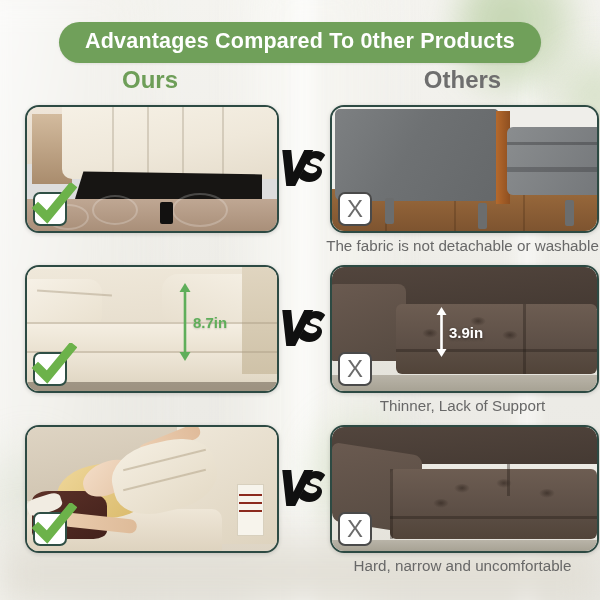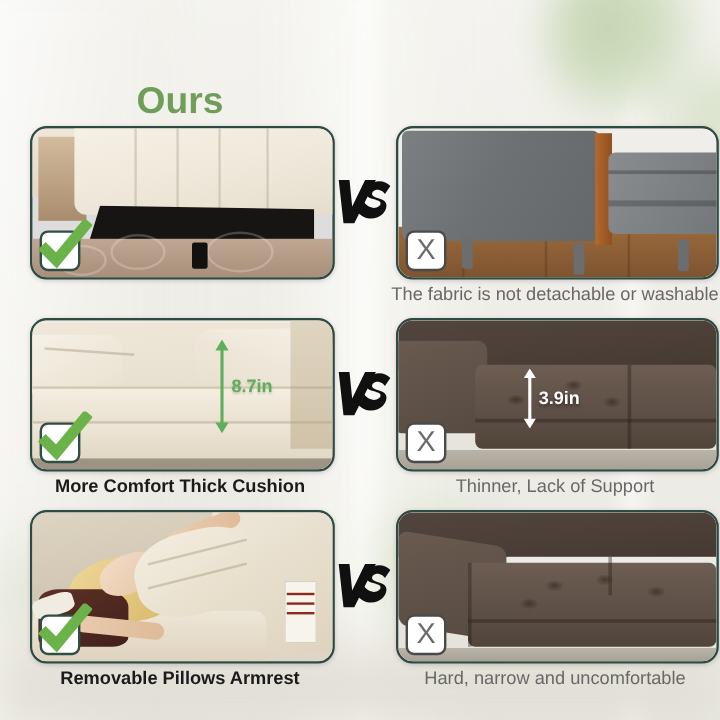--- a/index.html
+++ b/index.html
@@ -41,21 +41,21 @@
   #content{position:absolute;inset:0;z-index:3;}
   .title-wrap{position:absolute;left:0;top:22px;width:600px;text-align:center;}
   .title-pill{
     display:inline-block;padding:7px 26px 9px;border-radius:26px;
     background:#70a05a;color:#ffffff;
     font-size:21.5px;font-weight:bold;letter-spacing:.2px;
     white-space:nowrap;
     box-shadow:0 1px 3px rgba(0,0,0,.08);
   }
   .col-heads{position:absolute;top:66px;left:0;width:600px;height:34px;}
-  .col-head{position:absolute;top:0;font-size:31px;font-weight:bold;text-align:center;}
+  .col-head{position:absolute;top:0;font-size:24px;font-weight:bold;text-align:center;}
   .col-head.ours{left:25px;width:250px;color:#6e9e58;}
   .col-head.others{left:330px;width:265px;color:#6e6e6e;}
 
   
   .row{position:absolute;left:0;width:600px;height:160px;}
   .row-1{top:105px;} .row-2{top:265px;} .row-3{top:425px;}
 
   .panel{
     position:absolute;top:0;height:124px;
     border:2.5px solid #2d4a43;border-radius:14px;
@@ -213,23 +213,27 @@
   <div class="bg-frame bg-frame-b"></div>
   <div class="bg-foliage fol-1"></div>
   <div class="bg-foliage fol-2"></div>
   <div class="bg-foliage fol-3"></div>
   <div class="bg-foliage fol-4"></div>
   <div class="bg-floor"></div>
 </div>
 
 <div id="content">
 
+  <div class="title-wrap">
+    <span class="title-pill">Advantages Compared To 0ther Products</span>
+  </div>
 
   <div class="col-heads">
     <div class="col-head ours">Ours</div>
+    <div class="col-head others">Others</div>
   </div>
 
   <div class="row row-1">
 
     <div class="panel left">
       <div class="scene">
         <div class="ph s1l-wall"></div>
         <div class="ph s1l-doorfix"></div>
         <div class="ph s1l-cover"></div>
         <div class="ph s1l-fold" style="left:34%;"></div>
@@ -346,21 +350,20 @@
       <g transform="skewX(-11)">
         <path d="M8 9 L17 9 L23.5 31 L30 9 L39 9 L28 45 L19 45 Z" fill="#101010"></path>
         <path d="M52 14 C48 10.5 42 9 37.5 11 C32 13.5 31 20 35 23 C38.5 25.7 45 25 46.5 28
                  C47.8 30.8 43.5 33 40 32 C37 31.2 34.5 29.5 33 27.7 L30 36.5
                  C34 40.5 41 42.5 46.5 40 C52.5 37.3 54 30 49.5 26.5
                  C46 23.8 39.5 24 38.2 21 C37.2 18.6 40.5 16.6 43.5 17.4
                  C45.8 18 47.5 19.2 48.8 20.6 Z" fill="#101010"></path>
       </g>
     </svg>
 
-    <div class="caption left">More Comfort Thick Cushion</div>
     <div class="caption right">Thinner, Lack of Support</div>
   </div>
 
   <div class="row row-3">
 
     <div class="panel left">
       <div class="scene">
         <div class="ph s3l-bg"></div>
         <div class="ph s3l-back"></div>
         <div class="ph s3l-box"></div>
@@ -412,17 +415,16 @@
       <g transform="skewX(-11)">
         <path d="M8 9 L17 9 L23.5 31 L30 9 L39 9 L28 45 L19 45 Z" fill="#101010"></path>
         <path d="M52 14 C48 10.5 42 9 37.5 11 C32 13.5 31 20 35 23 C38.5 25.7 45 25 46.5 28
                  C47.8 30.8 43.5 33 40 32 C37 31.2 34.5 29.5 33 27.7 L30 36.5
                  C34 40.5 41 42.5 46.5 40 C52.5 37.3 54 30 49.5 26.5
                  C46 23.8 39.5 24 38.2 21 C37.2 18.6 40.5 16.6 43.5 17.4
                  C45.8 18 47.5 19.2 48.8 20.6 Z" fill="#101010"></path>
       </g>
     </svg>
 
-    <div class="caption left">Removable Pillows Armrest</div>
     <div class="caption right">Hard, narrow and uncomfortable</div>
   </div>
 
 </div>
 
 </body></html>

